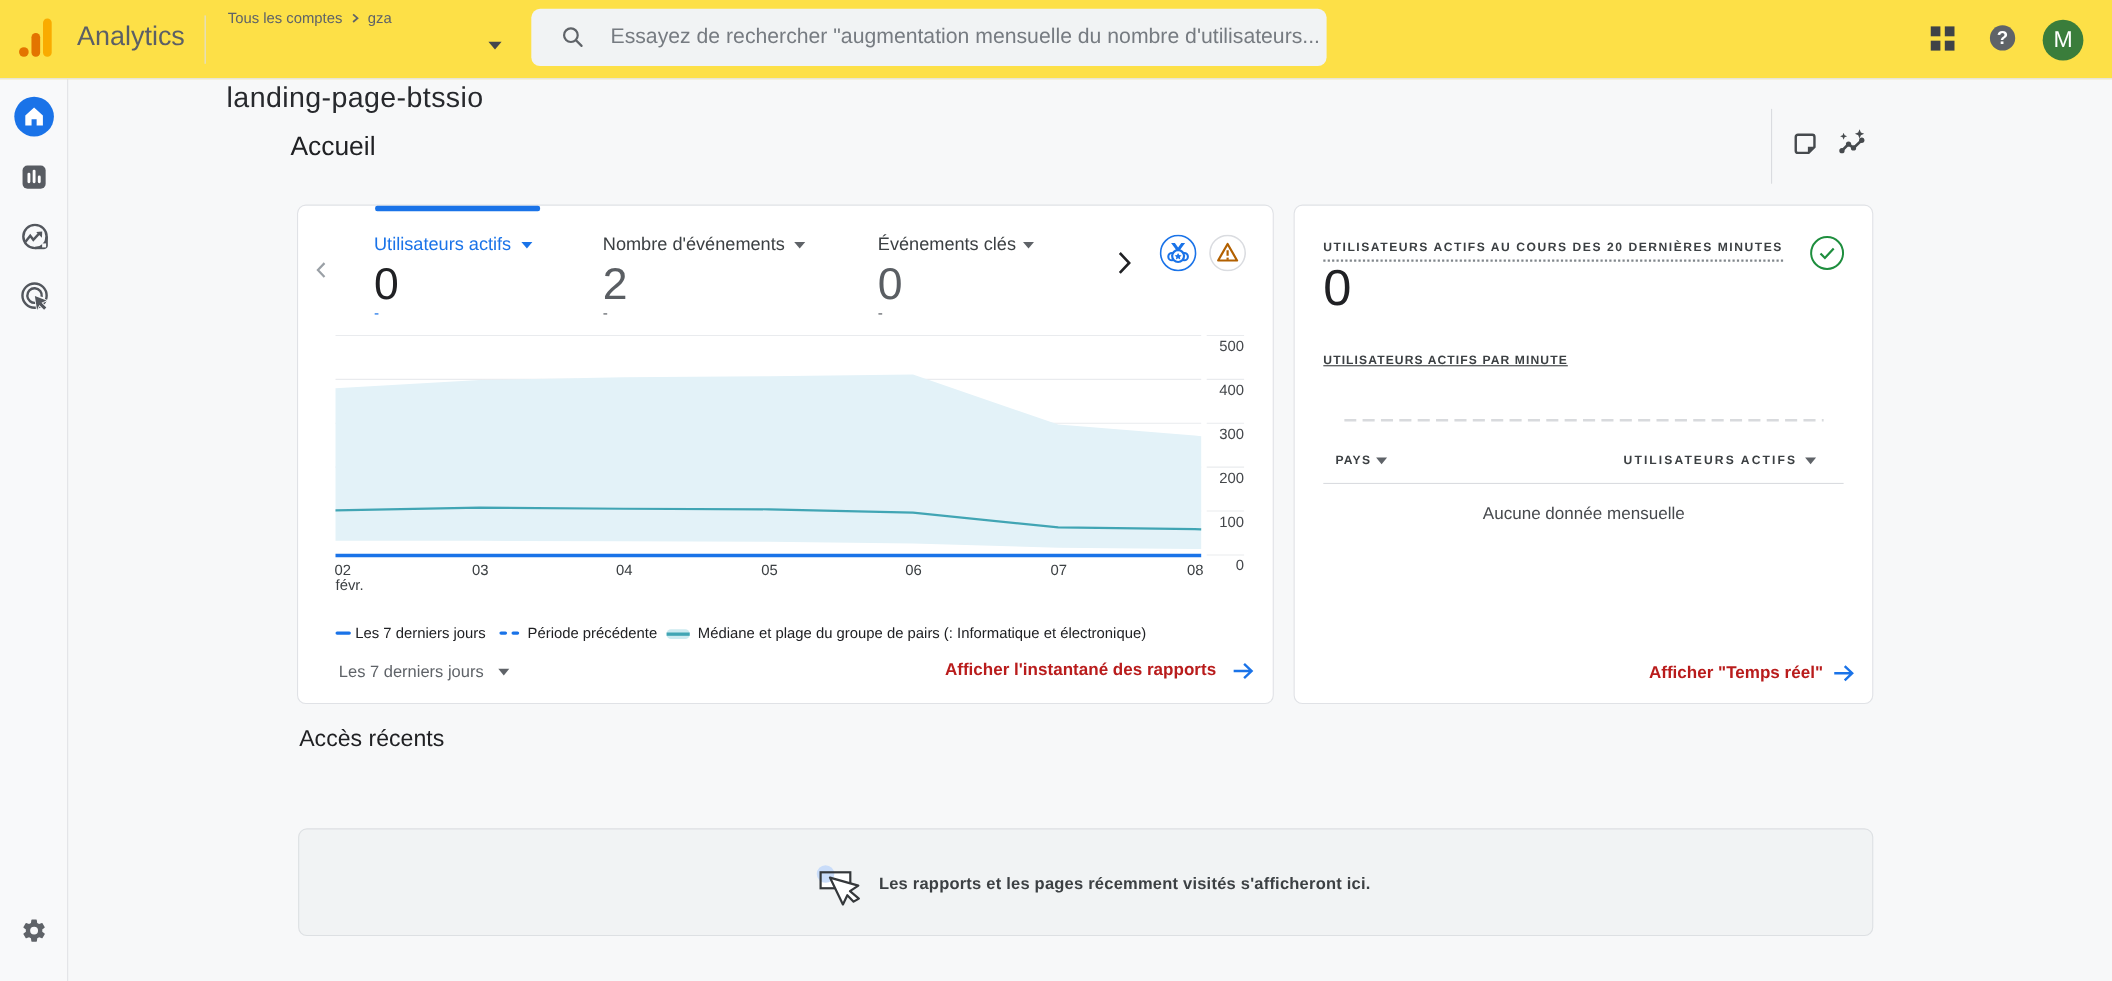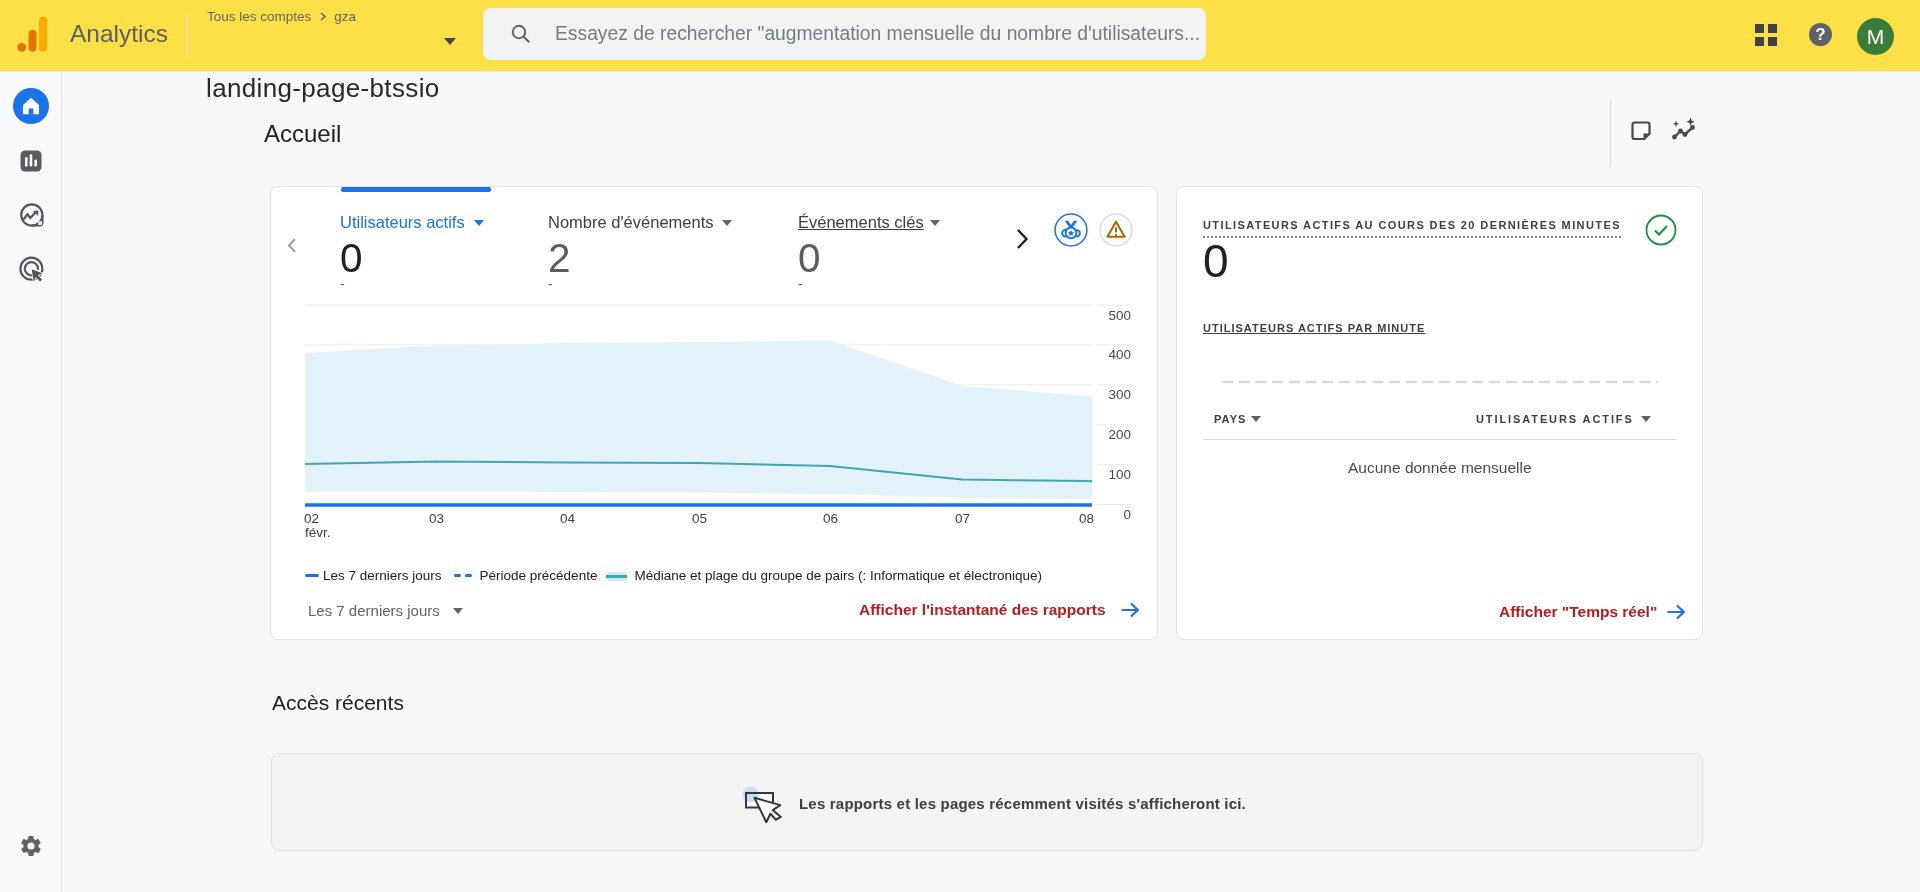--- a/index.html
+++ b/index.html
@@ -40,21 +40,21 @@
   .caret { display:inline-block; width:0; height:0; border-left:5.5px solid transparent;
     border-right:5.5px solid transparent; border-top:6px solid #5f6368; vertical-align:middle; }
 
   .legend { position:absolute; top:554px; font-size:13.5px; color:#202124; white-space:nowrap;margin-top:14px; }
   #foot1-left { position:absolute; left:308px; top:602px; font-size:15px; color:#5f6368; }
   .blue-link { position:absolute; font-size:15.5px; font-weight:700; color:#b91c1c; white-space:nowrap; }
 
   .sec-label { position:absolute; font-size:11px; font-weight:700; color:#3c4043; letter-spacing:1px; white-space:nowrap; }
 
   
-  #recents { position:absolute; left:272px; top:691px; font-size:21px; color:#202124; }
+  #recents { position:absolute; left:272px; top:660px; font-size:21px; color:#202124; }
   #graybox { position:absolute; left:271px; top:753px; width:1432px; height:98px;
     background:#f1f3f4; border:1px solid #dde0e3; border-radius:8px; }
   #graybox-text { position:absolute; left:527px; top:41px; font-size:15px; font-weight:700; color:#3c4043; letter-spacing:0.2px; }
 </style>
 </head>
 <body>
 
 <div id="header">
   <svg class="abs" style="left:14px;top:12px" width="40" height="44" viewBox="0 0 40 44">
     <circle cx="7.7" cy="35.3" r="4.4" fill="#e37400"></circle>
@@ -151,21 +151,21 @@
 <div class="mlabel" style="left:340px;color:#1a73e8;">Utilisateurs actifs</div>
 <span class="caret abs" style="left:474px;top:220px;border-top-color:#1a73e8"></span>
 <div class="mnum" style="left:340px;color:#202124;">0</div>
 <div class="mdash" style="left:340px;color:#1a73e8;">-</div>
 
 <div class="mlabel" style="left:548px;color:#3c4043;text-align:center;">Nombre d'événements</div>
 <span class="caret abs" style="left:722px;top:220px;"></span>
 <div class="mnum" style="left:548px;color:#5a5e63;">2</div>
 <div class="mdash" style="left:548px;color:#5f6368;">-</div>
 
-<div class="mlabel" style="left:798px;color:#3c4043;text-decoration:underline;">Événements clés</div>
+<div class="mlabel" style="left:798px;color:#3c4043;">Événements clés</div>
 <span class="caret abs" style="left:930px;top:220px;"></span>
 <div class="mnum" style="left:798px;color:#5a5e63;">0</div>
 <div class="mdash" style="left:798px;color:#5f6368;">-</div>
 
 <svg class="abs" style="left:1054px;top:213px" width="34" height="34" viewBox="0 0 34 34">
   <circle cx="17" cy="17" r="15.9" fill="#fff" stroke="#1a73e8" stroke-width="1.5"></circle>
   <circle cx="11.4" cy="20.3" r="3.3" fill="none" stroke="#1a73e8" stroke-width="1.9"></circle>
   <circle cx="22.6" cy="20.3" r="3.3" fill="none" stroke="#1a73e8" stroke-width="1.9"></circle>
   <path d="M10.6 7.8 L17 16.6 L23.4 7.8 L19.9 7.8 L17 11.9 L14.1 7.8 Z" fill="#1a73e8"></path>
   <circle cx="17" cy="19.8" r="5.4" fill="#fff" stroke="#1a73e8" stroke-width="2"></circle>

